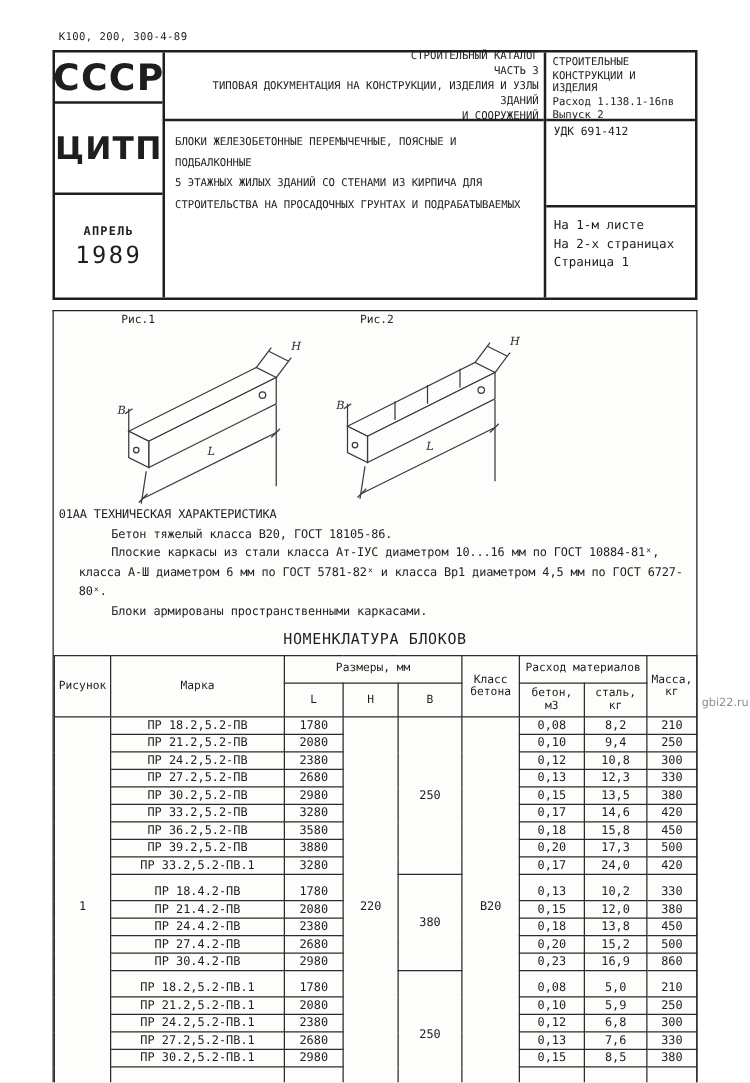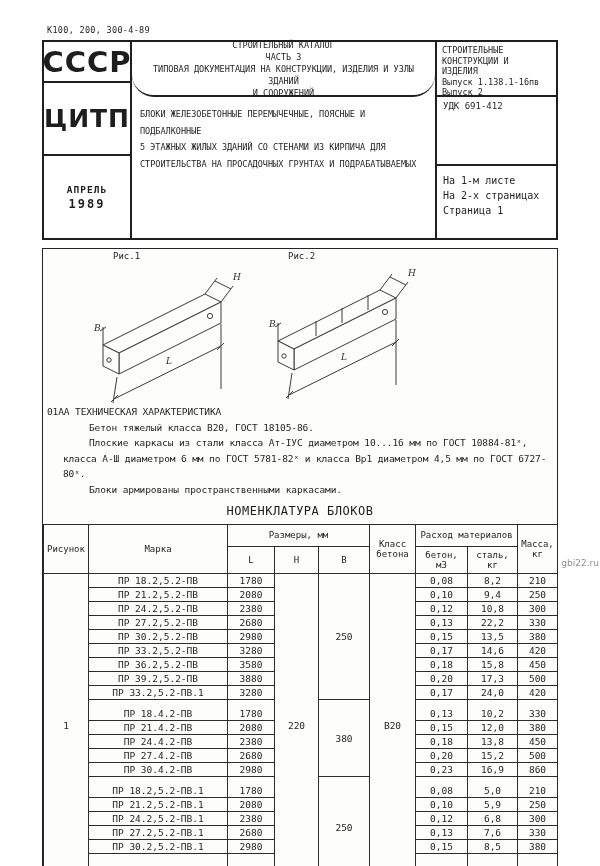--- a/index.html
+++ b/index.html
@@ -15,32 +15,32 @@
   .hcol{display:flex;flex-direction:column;box-sizing:border-box;}
   .col-a{width:88px;border-right:2px solid #1f1f1f;}
   .col-b{width:305px;border-right:2px solid #1f1f1f;}
   .col-c{flex:1;}
   .hcell{box-sizing:border-box;}
   .bb{border-bottom:2px solid #1f1f1f;}
   .cell-ussr{height:41px;display:flex;align-items:center;justify-content:center;font-size:29px;font-weight:bold;font-family:"DejaVu Sans","Liberation Sans",sans-serif;letter-spacing:1px;}
   .cell-citp{height:73px;display:flex;align-items:center;justify-content:center;font-size:25px;font-weight:bold;font-family:"DejaVu Sans","Liberation Sans",sans-serif;letter-spacing:1px;}
   .cell-date{flex:1;display:flex;flex-direction:column;align-items:center;justify-content:center;gap:2px;}
   .date-month{font-size:9.5px;font-weight:bold;letter-spacing:1px;}
-  .date-year{font-size:12px;font-weight:bold;letter-spacing:2px;}
-  .cell-cat{height:55px;display:flex;align-items:center;justify-content:center;text-align:center;font-size:8.5px;line-height:12px;padding:2px 4px;border-radius:22px;}
+  .date-year{font-size:19px;font-weight:normal;letter-spacing:2px;}
+  .cell-cat{height:55px;display:flex;align-items:center;justify-content:center;text-align:right;font-size:8.5px;line-height:12px;padding:2px 4px;}
   .cell-subject{flex:1;padding:9px 6px 4px 8px;font-size:8.5px;line-height:16.5px;}
   .subject-last{text-align:center;margin-top:1px;}
   .cell-section{height:55px;padding:3px 5px;font-size:8.5px;line-height:10.5px;}
   .cell-udk{height:69px;padding:4px 6px;font-size:9px;}
   .cell-pages{flex:1;padding:7px 6px;font-size:10px;line-height:15px;}
   
   .frame{position:absolute;left:42px;top:248px;width:516px;border:1.5px solid #242424;border-bottom:none;box-sizing:border-box;background:#fdfdfb;}
   .fig-area{position:relative;height:155px;}
   .fig-label{position:absolute;top:2px;font-size:9px;}
-  .fig1-label{left:70px;}
+  .fig1-label{left:54px;}
   .fig2-label{left:245px;}
   .beam-svg{position:absolute;}
   .svg1{left:38px;top:12px;}
   .svg2{left:213px;top:8px;}
   .tech{font-size:9.5px;line-height:15.5px;letter-spacing:-0.1px;}
   .t-head{padding-left:4px;}
   .t-ind{padding-left:46px;}
   .t-ind2{padding-left:20px;}
   .nom-title{text-align:center;font-size:12px;margin:7px 0 6px 0;letter-spacing:0.5px;}
   
@@ -86,21 +86,21 @@
         <div class="pre">БЛОКИ ЖЕЛЕЗОБЕТОННЫЕ ПЕРЕМЫЧЕЧНЫЕ, ПОЯСНЫЕ И ПОДБАЛКОННЫЕ
 5 ЭТАЖНЫХ ЖИЛЫХ ЗДАНИЙ СО СТЕНАМИ ИЗ КИРПИЧА ДЛЯ
 СТРОИТЕЛЬСТВА НА ПРОСАДОЧНЫХ ГРУНТАХ И ПОДРАБАТЫВАЕМЫХ</div>
       </div>
     </div>
     <div class="hcol col-c">
       <div class="hcell cell-section bb">
         <div class="pre">СТРОИТЕЛЬНЫЕ
 КОНСТРУКЦИИ И
 ИЗДЕЛИЯ</div>
-        <div>Выпуск 1.138.1-16пв</div>
+        <div>Расход 1.138.1-16пв</div>
         <div>Выпуск 2</div>
       </div>
       <div class="hcell cell-udk bb">УДК 691-412</div>
       <div class="hcell cell-pages pre">На 1-м листе
 На 2-х страницах
 Страница 1</div>
     </div>
   </div>
 
   <div class="frame">
@@ -227,21 +227,21 @@
         <td class="mark-cell">ПР 24.2,5.2-ПВ</td>
         <td>2380</td>
         <td>0,12</td>
         <td>10,8</td>
         <td>300</td>
       </tr>
       <tr>
         <td class="mark-cell">ПР 27.2,5.2-ПВ</td>
         <td>2680</td>
         <td>0,13</td>
-        <td>22,2</td>
+        <td>12,3</td>
         <td>330</td>
       </tr>
       <tr>
         <td class="mark-cell">ПР 30.2,5.2-ПВ</td>
         <td>2980</td>
         <td>0,15</td>
         <td>13,5</td>
         <td>380</td>
       </tr>
       <tr>

